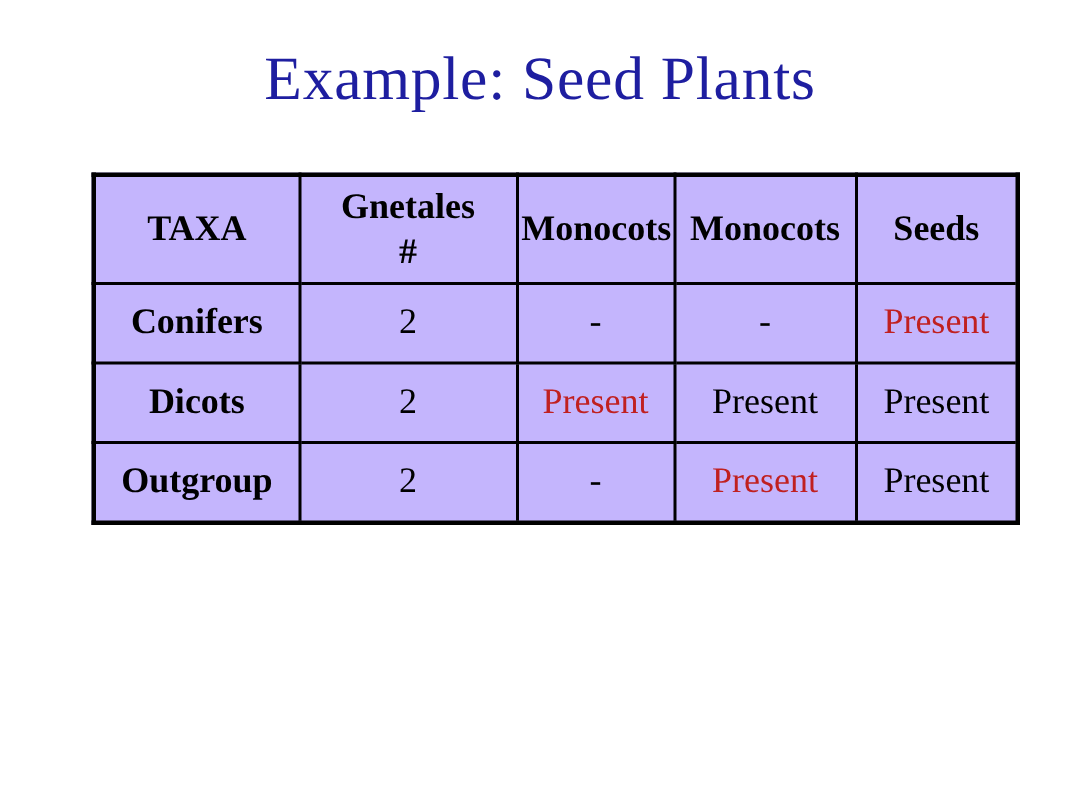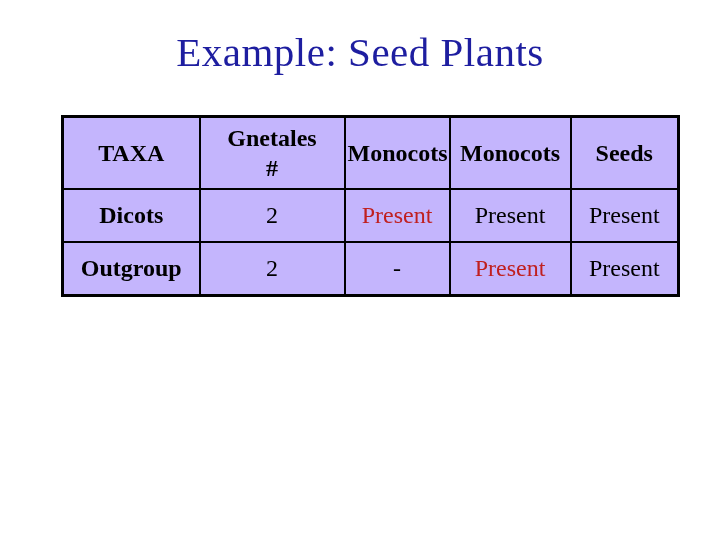--- a/index.html
+++ b/index.html
@@ -63,20 +63,27 @@
         <th>TAXA</th>
         <th>Gnetales
 #</th>
         <th>Monocots</th>
         <th>Monocots</th>
         <th>Seeds</th>
       </tr>
     </thead>
     <tbody>
       <tr>
+        <td class="taxa-col" style="color: rgb(0, 0, 0);">Conifers</td>
+        <td style="color: rgb(0, 0, 0);">2</td>
+        <td style="color: rgb(0, 0, 0);">-</td>
+        <td style="color: rgb(0, 0, 0);">-</td>
+        <td style="color: rgb(192, 32, 32);">Present</td>
+      </tr>
+      <tr>
         <td class="taxa-col" style="color: rgb(0, 0, 0);">Dicots</td>
         <td style="color: rgb(0, 0, 0);">2</td>
         <td style="color: rgb(192, 32, 32);">Present</td>
         <td style="color: rgb(0, 0, 0);">Present</td>
         <td style="color: rgb(0, 0, 0);">Present</td>
       </tr>
       <tr>
         <td class="taxa-col" style="color: rgb(0, 0, 0);">Outgroup</td>
         <td style="color: rgb(0, 0, 0);">2</td>
         <td style="color: rgb(0, 0, 0);">-</td>

